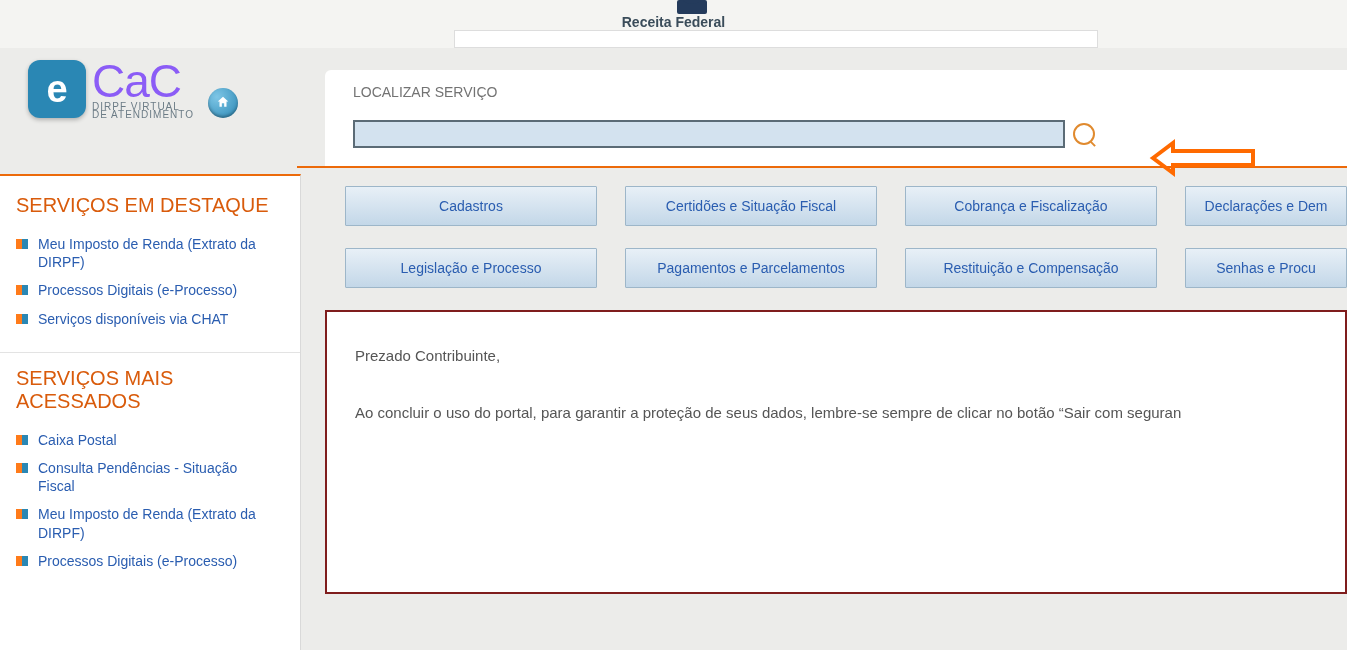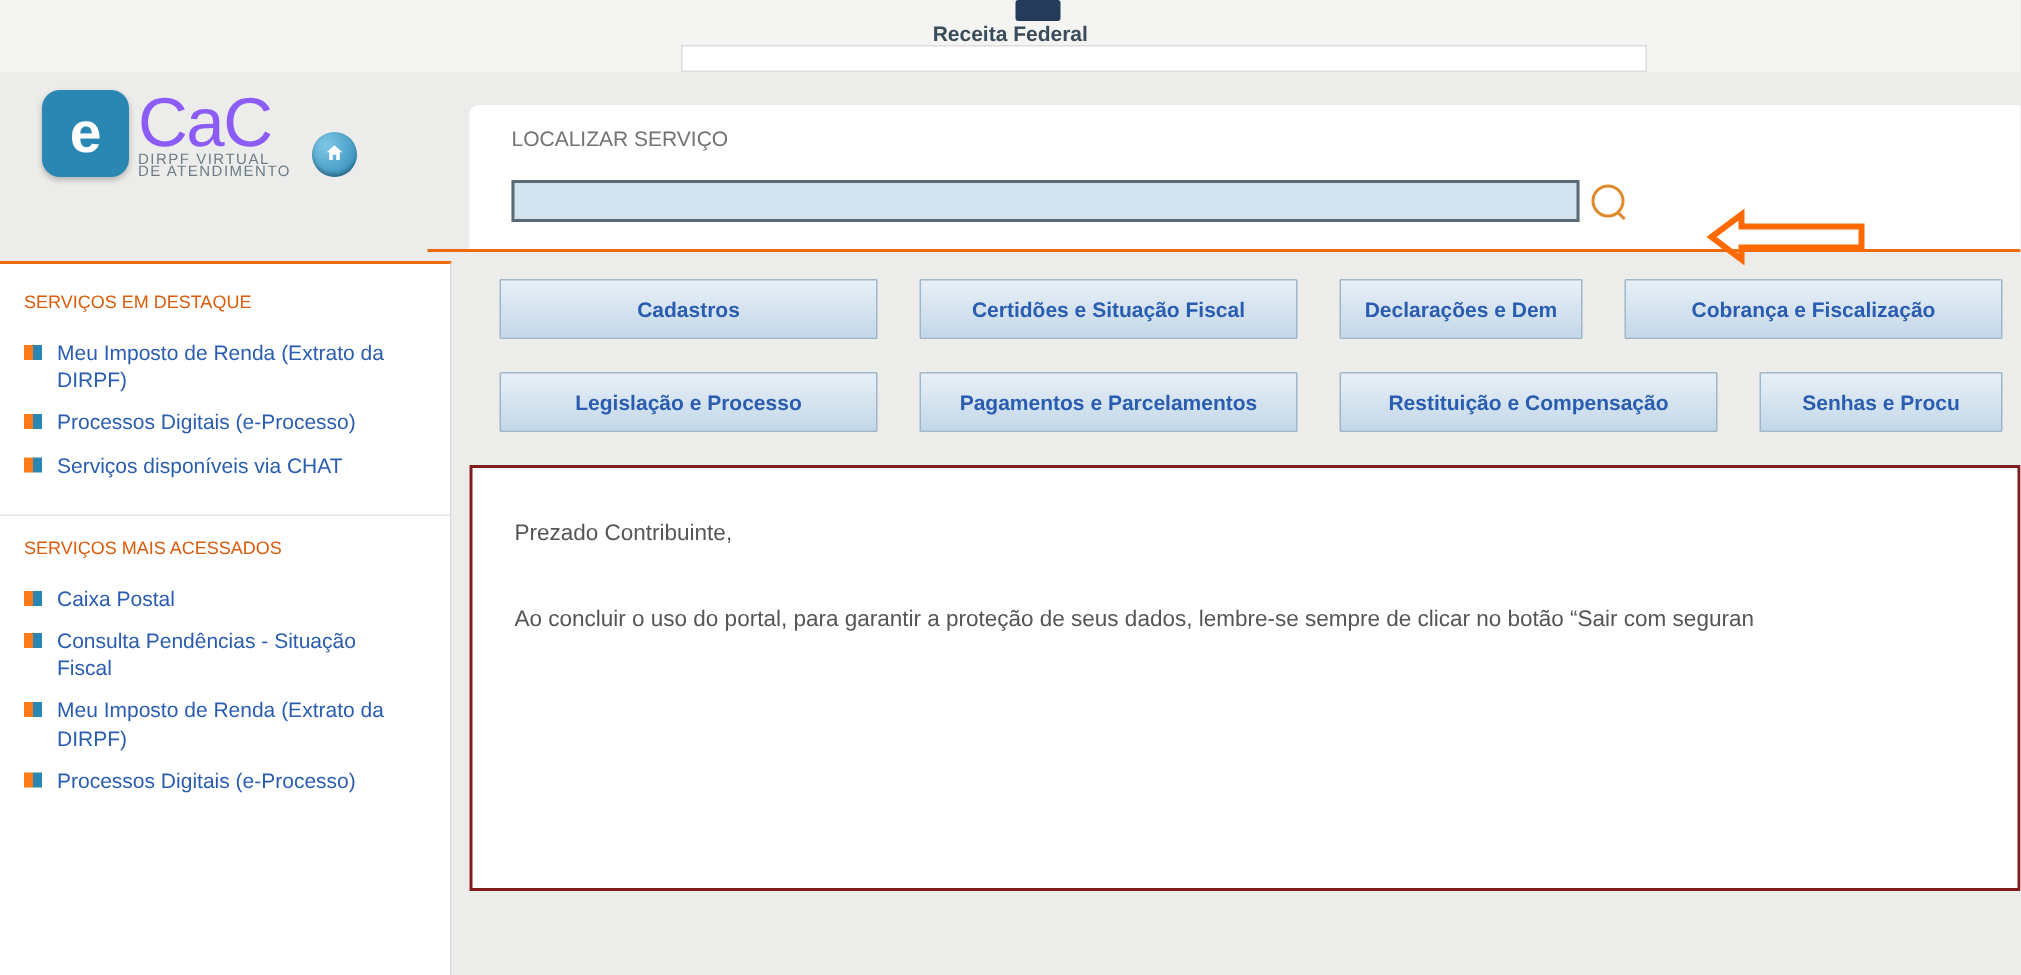--- a/index.html
+++ b/index.html
@@ -16,41 +16,41 @@
 .logo-block{width:300px;padding-top:10px;}
 .ecac-wrap{display:flex;align-items:center;padding-left:28px;}
 .ecac-e{width:58px;height:58px;border-radius:12px;background:#2a87b4;display:flex;align-items:center;justify-content:center;color:#fff;font-size:38px;font-weight:bold;box-shadow:0 2px 4px rgba(0,0,0,.25);font-family:"Arial Rounded MT Bold",Arial;}
 .ecac-right{margin-left:6px;line-height:1;}
 .ecac-cac{font-size:46px;color:#8b5cf6;letter-spacing:-1px;font-weight:300;}
 .ecac-sub{font-size:10px;color:#6c7c86;letter-spacing:1px;margin-top:-2px;}
 .home-btn{width:30px;height:30px;border-radius:50%;background:radial-gradient(circle at 30% 30%,#7ec6e6,#2a87b4);margin-left:14px;margin-top:28px;display:flex;align-items:center;justify-content:center;color:#fff;font-size:14px;box-shadow:inset 0 -2px 3px rgba(0,0,0,.3);cursor:pointer;}
 
 .columns{display:flex;}
 .sidebar{width:300px;background:#fff;border-top:2px solid #ec6a0a;border-right:1px solid #d9d9d9;min-height:500px;padding-top:10px;}
-.side-title{color:#d95b0b;font-size:12px;padding:8px 28px 8px 16px;}
+.side-title{color:#d95b0b;font-size:20px;padding:8px 28px 8px 16px;}
 .side-list{list-style:none;margin:0;padding:0 16px;}
 .side-item{display:flex;align-items:flex-start;margin:10px 0;}
 .bullet{width:12px;height:10px;margin-right:10px;margin-top:4px;background:linear-gradient(to right,#ff7b1a 50%,#2a87b4 50%);}
 .side-link{color:#2a5db0;font-size:14px;line-height:1.3;cursor:pointer;max-width:230px;}
 .side-sep{border:none;border-top:1px solid #e3e3e3;margin:24px 0 6px;}
 
 .main{flex:1;position:relative;}
 .main-top-gap{height:22px;}
 .search-panel{background:#fff;border-top-left-radius:6px;margin-left:28px;padding:14px 28px 18px 28px;position:relative;}
 .search-label{color:#737373;font-size:14px;margin-bottom:20px;display:block;}
 .search-row{display:flex;align-items:center;position:relative;}
 .search-input{width:700px;height:24px;border:2px solid #5b6b76;background:#d3e2ef;outline:none;padding:0 4px;font-size:14px;}
 .search-icon{width:18px;height:18px;border-radius:50%;border:2px solid #e08a2e;margin-left:8px;position:relative;display:inline-block;cursor:pointer;}
 .search-icon:after{content:"";position:absolute;width:6px;height:2px;background:#e08a2e;transform:rotate(45deg);bottom:-2px;right:-3px;}
 
 .arrow-annot{position:absolute;left:790px;top:18px;pointer-events:none;}
 .arrow-svg{width:120px;height:40px;}
 
 .orange-rule{height:2px;background:#ec6a0a;margin-left:0;}
-.cat-area{margin:18px 12px 0 48px;font-weight:bold;}
+.cat-area{margin:18px 0 0 48px;}
 .cat-row{display:flex;gap:28px;margin-bottom:22px;}
 .cat-btn{width:250px;height:38px;background:linear-gradient(#e8f0f7,#c3d7e8);border:1px solid #9db6c9;color:#2a5db0;font-size:14px;display:flex;align-items:center;justify-content:center;cursor:pointer;border-radius:1px;white-space:nowrap;overflow:hidden;}
 
 .content-box{margin-left:28px;border:2px solid #7f1d1d;background:#fff;padding:30px 28px;min-height:220px;}
 .content-box p{margin:0 0 28px;color:#555;font-size:15px;line-height:1.9;}
 </style>
 </head>
 <body>
 
 <div class="topbar">
@@ -97,25 +97,25 @@
     <div class="orange-rule"></div>
 
     <div class="cat-area">
       <div class="cat-row">
         <div class="cat-btn">
             <span>Cadastros</span>
           </div>
         <div class="cat-btn">
             <span>Certidões e Situação Fiscal</span>
           </div>
+        <div class="cat-btn">
+            <span>Cobrança e Fiscalização</span>
+          </div>
         <div class="cat-btn" style="width:160px">
             <span>Declarações e Dem</span>
-          </div>
-        <div class="cat-btn">
-            <span>Cobrança e Fiscalização</span>
           </div>
       </div>
       <div class="cat-row">
         <div class="cat-btn">
             <span>Legislação e Processo</span>
           </div>
         <div class="cat-btn">
             <span>Pagamentos e Parcelamentos</span>
           </div>
         <div class="cat-btn">

